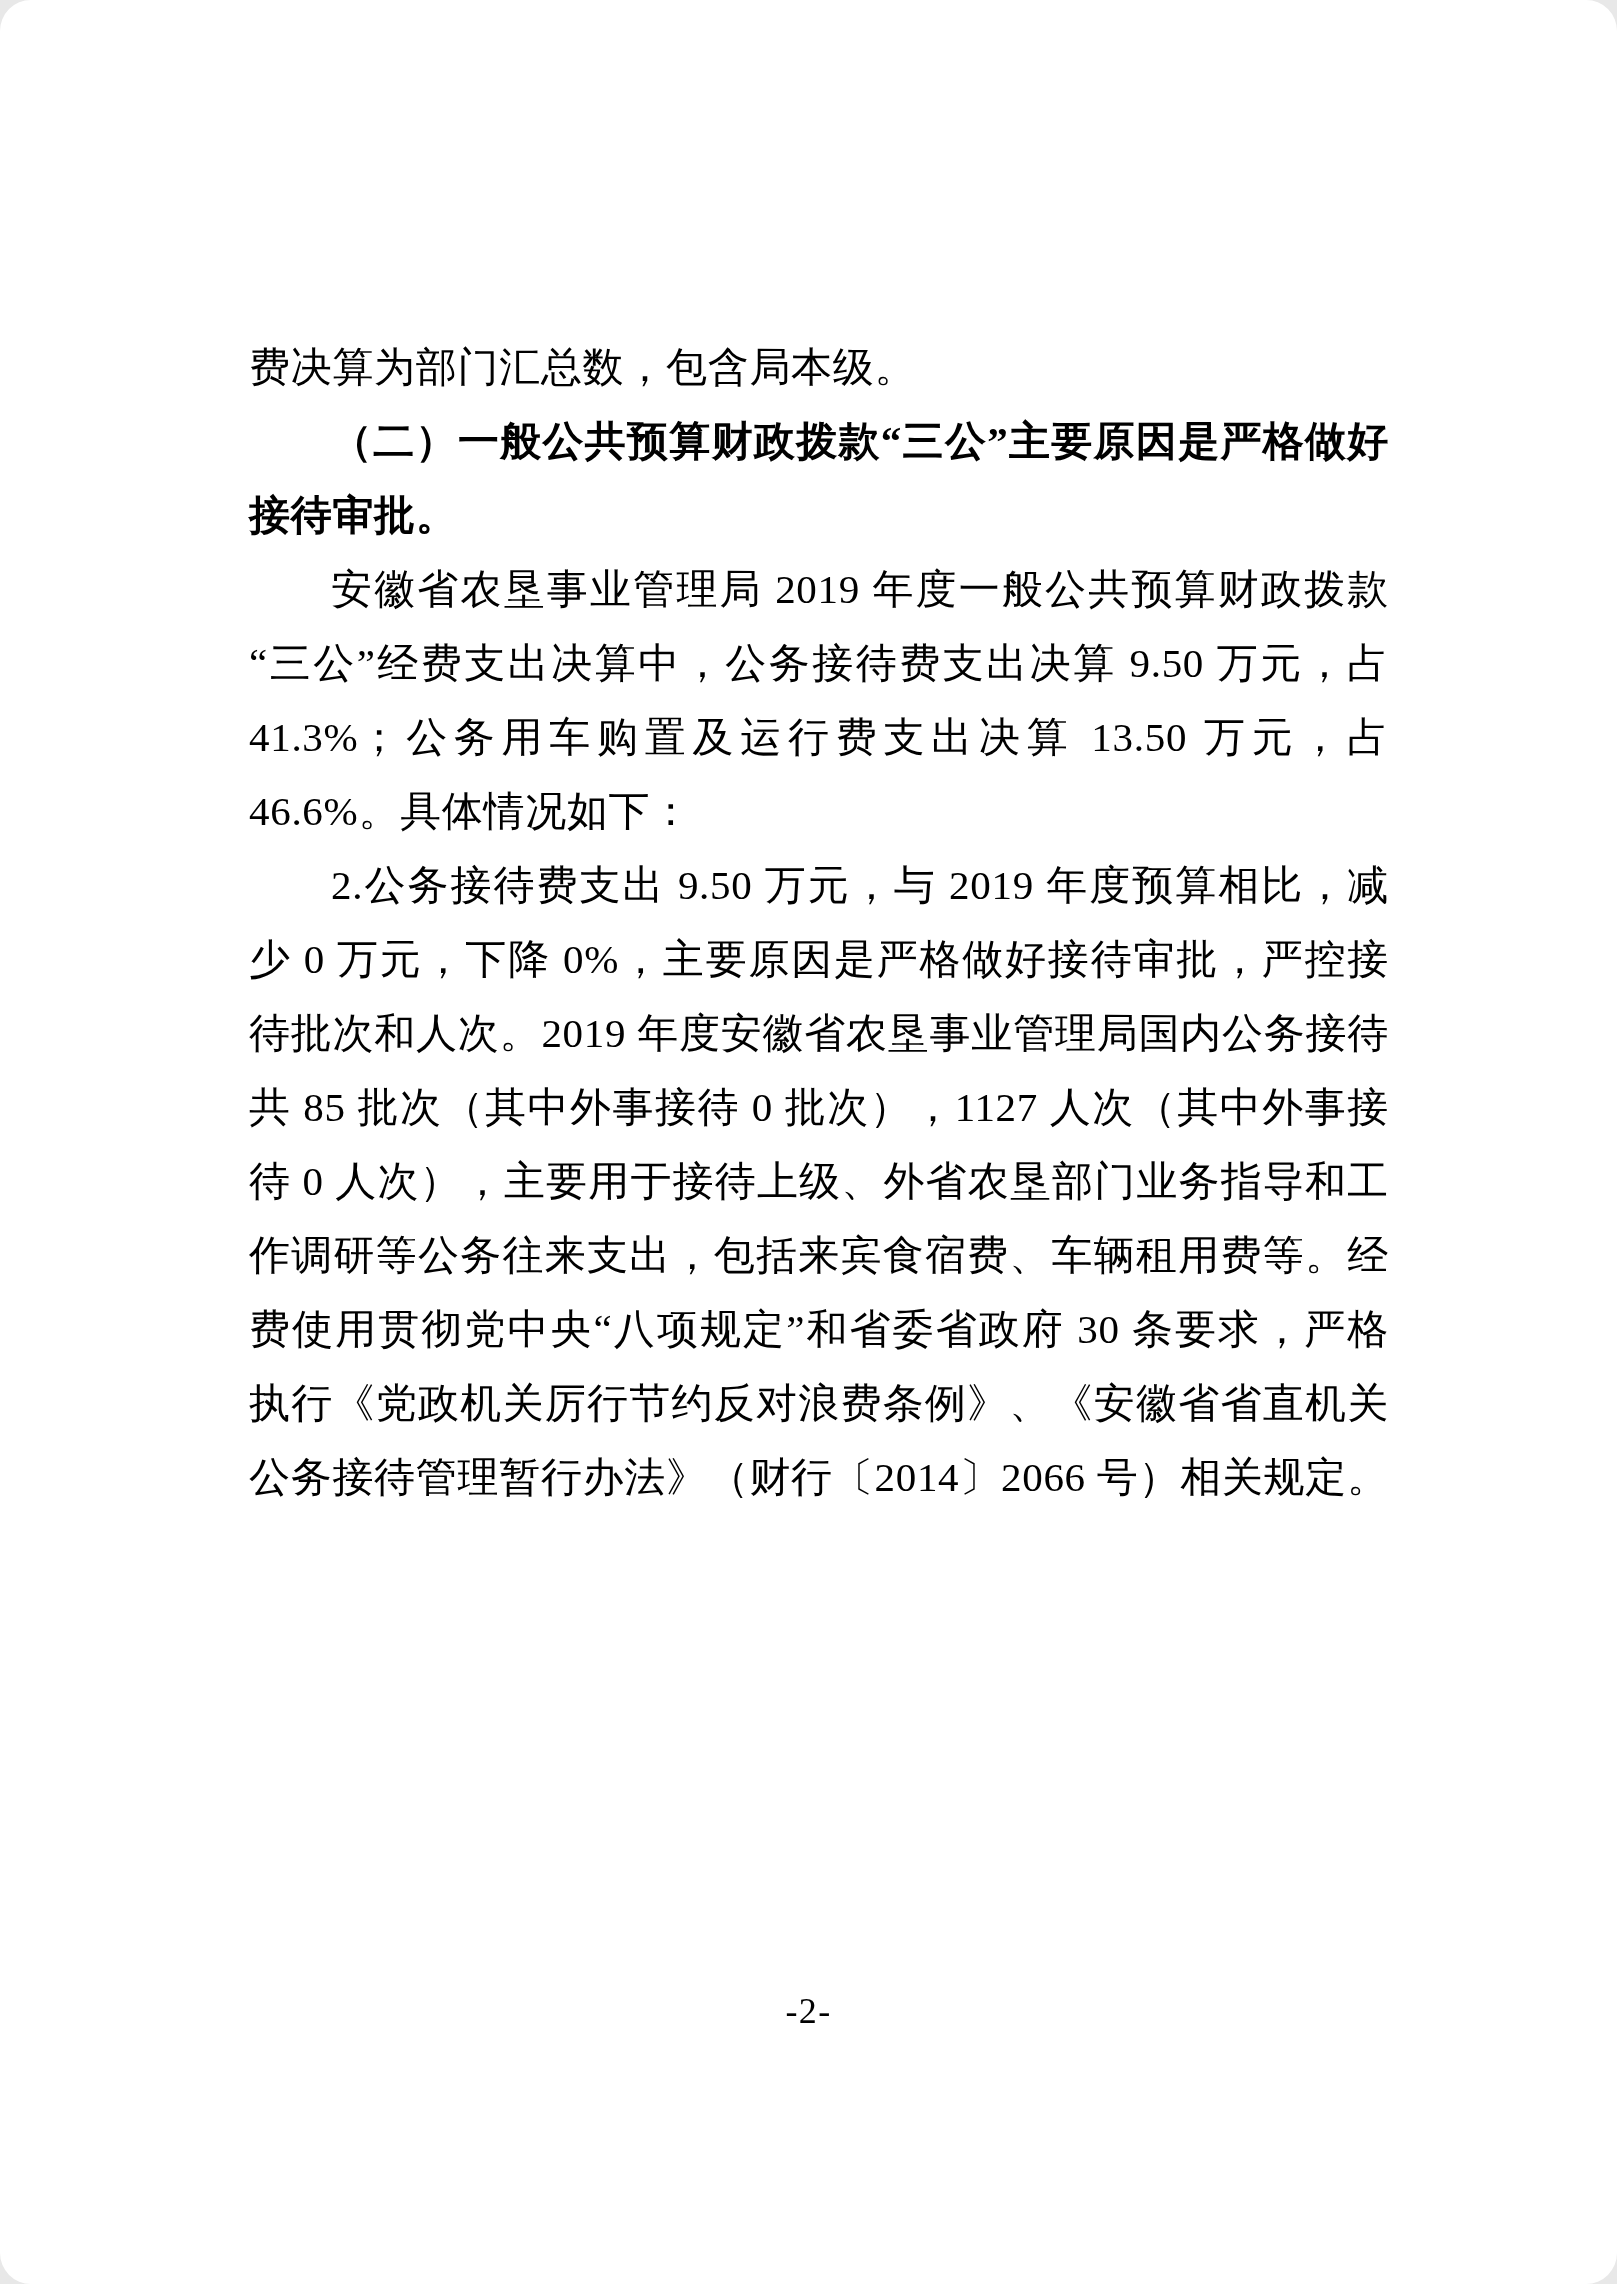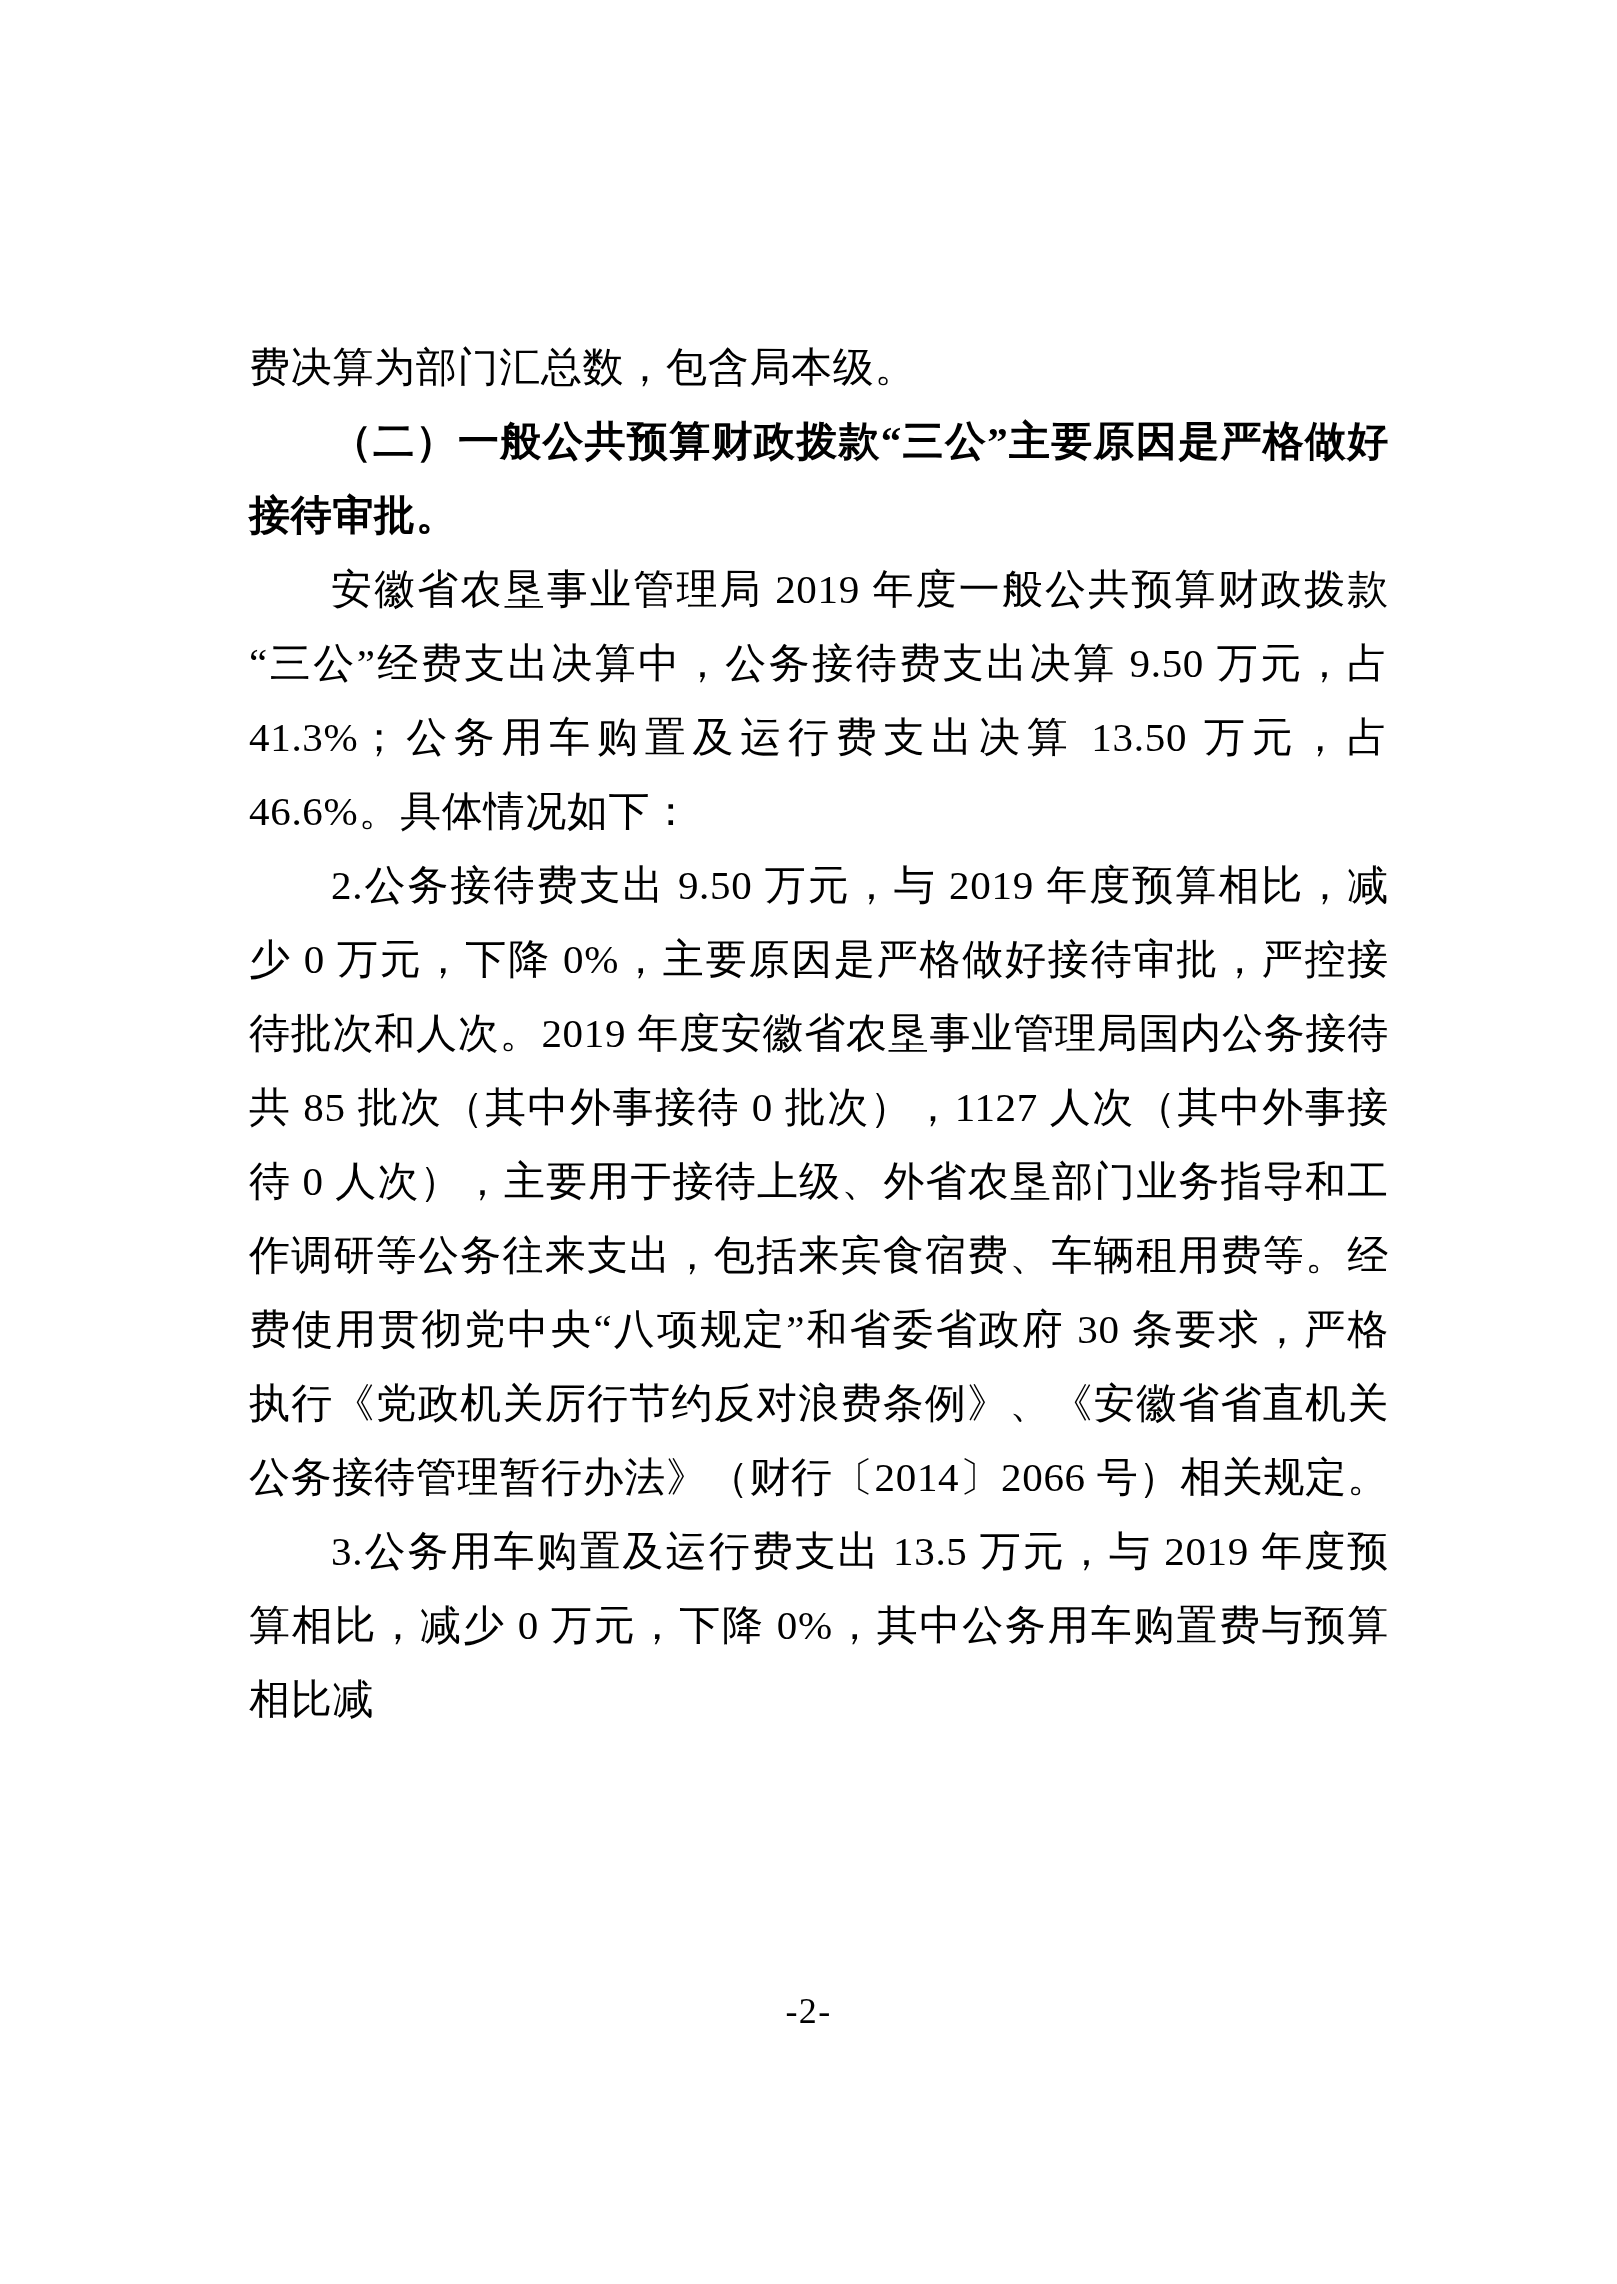--- a/index.html
+++ b/index.html
@@ -9,20 +9,21 @@
   }
   .page {
     position: relative;
     width: 1617px;
     height: 2284px;
     background: #ffffff;
     margin: 0 auto;
     overflow: hidden;
     font-family: "Liberation Serif", "DejaVu Serif", serif;
     color: #000000;
+    border-radius: 31px;
   }
   .content {
     position: absolute;
     left: 249px;
     top: 330px;
     width: 1140px;
     font-size: 41px;
     line-height: 74px;
     text-align: justify;
     text-justify: inter-ideograph;
@@ -51,18 +52,17 @@
 </style>
 </head>
 <body>
 
 <div class="page">
   <div class="content">
     <p>费决算为部门汇总数，包含局本级。</p>
     <p class="bold indent">（二）一般公共预算财政拨款“三公”主要原因是严格做好接待审批。</p>
     <p class="indent">安徽省农垦事业管理局 2019 年度一般公共预算财政拨款“三公”经费支出决算中，公务接待费支出决算 9.50 万元，占 41.3%；公务用车购置及运行费支出决算 13.50 万元，占 46.6%。具体情况如下：</p>
     <p class="indent">2.公务接待费支出 9.50 万元，与 2019 年度预算相比，减少 0 万元，下降 0%，主要原因是严格做好接待审批，严控接待批次和人次。2019 年度安徽省农垦事业管理局国内公务接待共 85 批次（其中外事接待 0 批次），1127 人次（其中外事接待 0 人次），主要用于接待上级、外省农垦部门业务指导和工作调研等公务往来支出，包括来宾食宿费、车辆租用费等。经费使用贯彻党中央“八项规定”和省委省政府 30 条要求，严格执行《党政机关厉行节约反对浪费条例》、《安徽省省直机关公务接待管理暂行办法》（财行〔2014〕2066 号）相关规定。</p>
-    <p class="indent">3.公务用车购置及运行费支出 13.5 万元，与 2019 年度预算相比，减少 0 万元，下降 0%，其中公务用车购置费与预算相比减</p>
   </div>
 
   <div class="page-footer">-2-</div>
 </div>
 
 
 </body></html>

